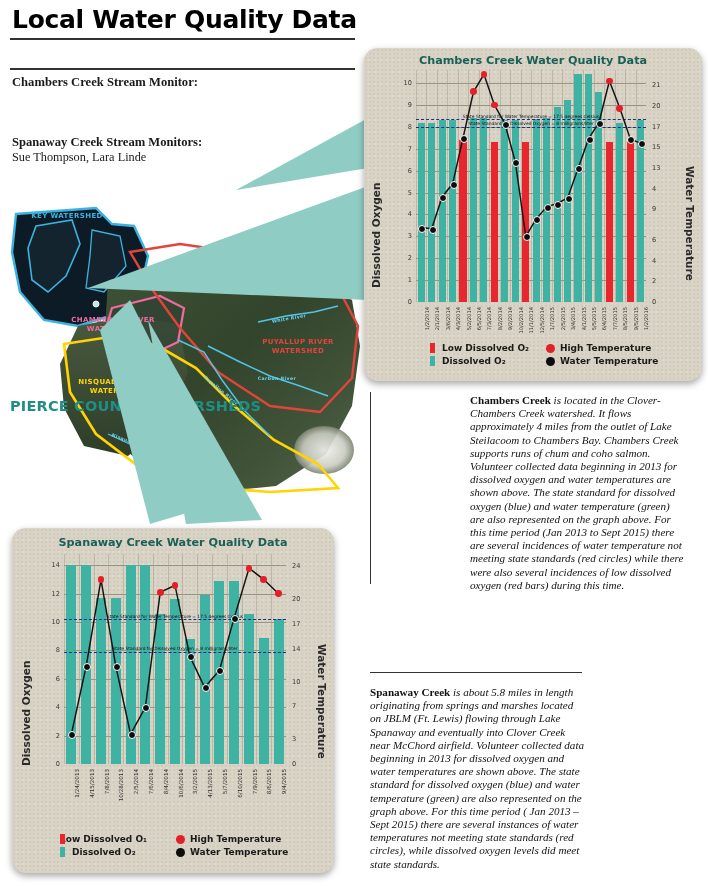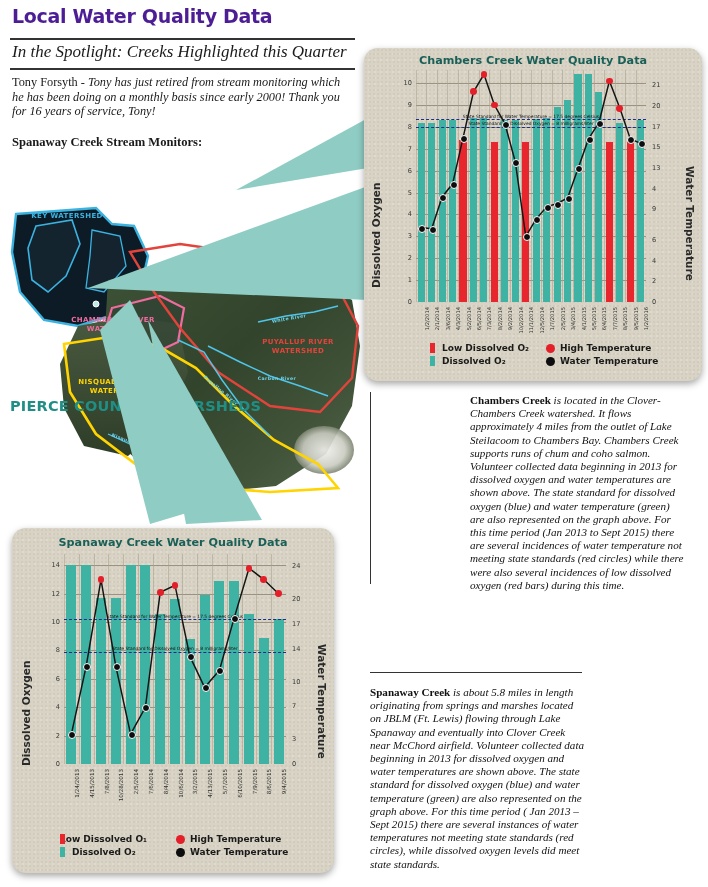--- a/index.html
+++ b/index.html
@@ -1,21 +1,21 @@
 <!DOCTYPE html>
 <html><head>
 <meta charset="utf-8">
 <style>
   html,body{margin:0;padding:0;background:#ffffff;}
   body{width:708px;height:887px;font-family:"Liberation Serif",serif;color:#1a1a1a;position:relative;overflow:hidden;}
   .page{position:relative;width:708px;height:887px;}
 
   
   .hdr-title{position:absolute;left:12px;top:5px;font-family:"DejaVu Sans",sans-serif;font-weight:bold;
-    font-size:19px;letter-spacing:-0.3px;color:#4c1d95;}
+    font-size:25px;letter-spacing:-0.3px;color:#000000;}
   .hdr-rule{position:absolute;left:10px;top:38px;width:345px;height:2px;background:#333;}
   .hdr-sub{position:absolute;left:12px;top:42px;font-family:"Liberation Serif",serif;font-style:italic;
     font-size:17px;color:#1b1b1b;}
   .hdr-rule2{position:absolute;left:10px;top:68px;width:345px;height:1.5px;background:#333;}
 
   .block{position:absolute;left:12px;font-size:12.3px;line-height:14.6px;}
   .bold-lead{font-weight:bold;font-size:12.6px;}
   .ital{font-style:italic;}
 
   
@@ -61,29 +61,29 @@
      font-size:11.1px;line-height:13.2px;color:#111;text-align:left;}
   .body-txt b{font-style:normal;font-weight:bold;}
 </style>
 </head>
 <body>
 
 <div class="page">
 
   <div class="hdr-title">Local Water Quality Data</div>
   <div class="hdr-rule"></div>
-  <div class="hdr-sub">In the Spotlight: Creeks Highlighted this Quarter</div>
   <div class="hdr-rule2"></div>
 
   <div class="block" style="top:75px;width:340px;">
-    <div><span>Tony Forsyth - </span><span class="ital">Tony has just retired from stream monitoring which he has been doing on a monthly basis since early 2000! Thank you for 16 years of service, Tony!</span></div>
+    <div class="bold-lead">Chambers Creek Stream Monitor:</div>
   </div>
 
   <div class="block" style="top:135px;width:340px;">
     <div class="bold-lead">Spanaway Creek Stream Monitors:</div>
+    <div>Sue Thompson, Lara Linde</div>
   </div>
 
   <div class="map">
     <svg width="352" height="300" viewBox="0 0 352 300">
       <defs>
         <linearGradient id="terr" x1="0" y1="0" x2="1" y2="1">
           <stop offset="0%" stop-color="#3e5237"></stop>
             <stop offset="45%" stop-color="#32452c"></stop>
           <stop offset="75%" stop-color="#41543a"></stop>
             <stop offset="100%" stop-color="#556548"></stop>

